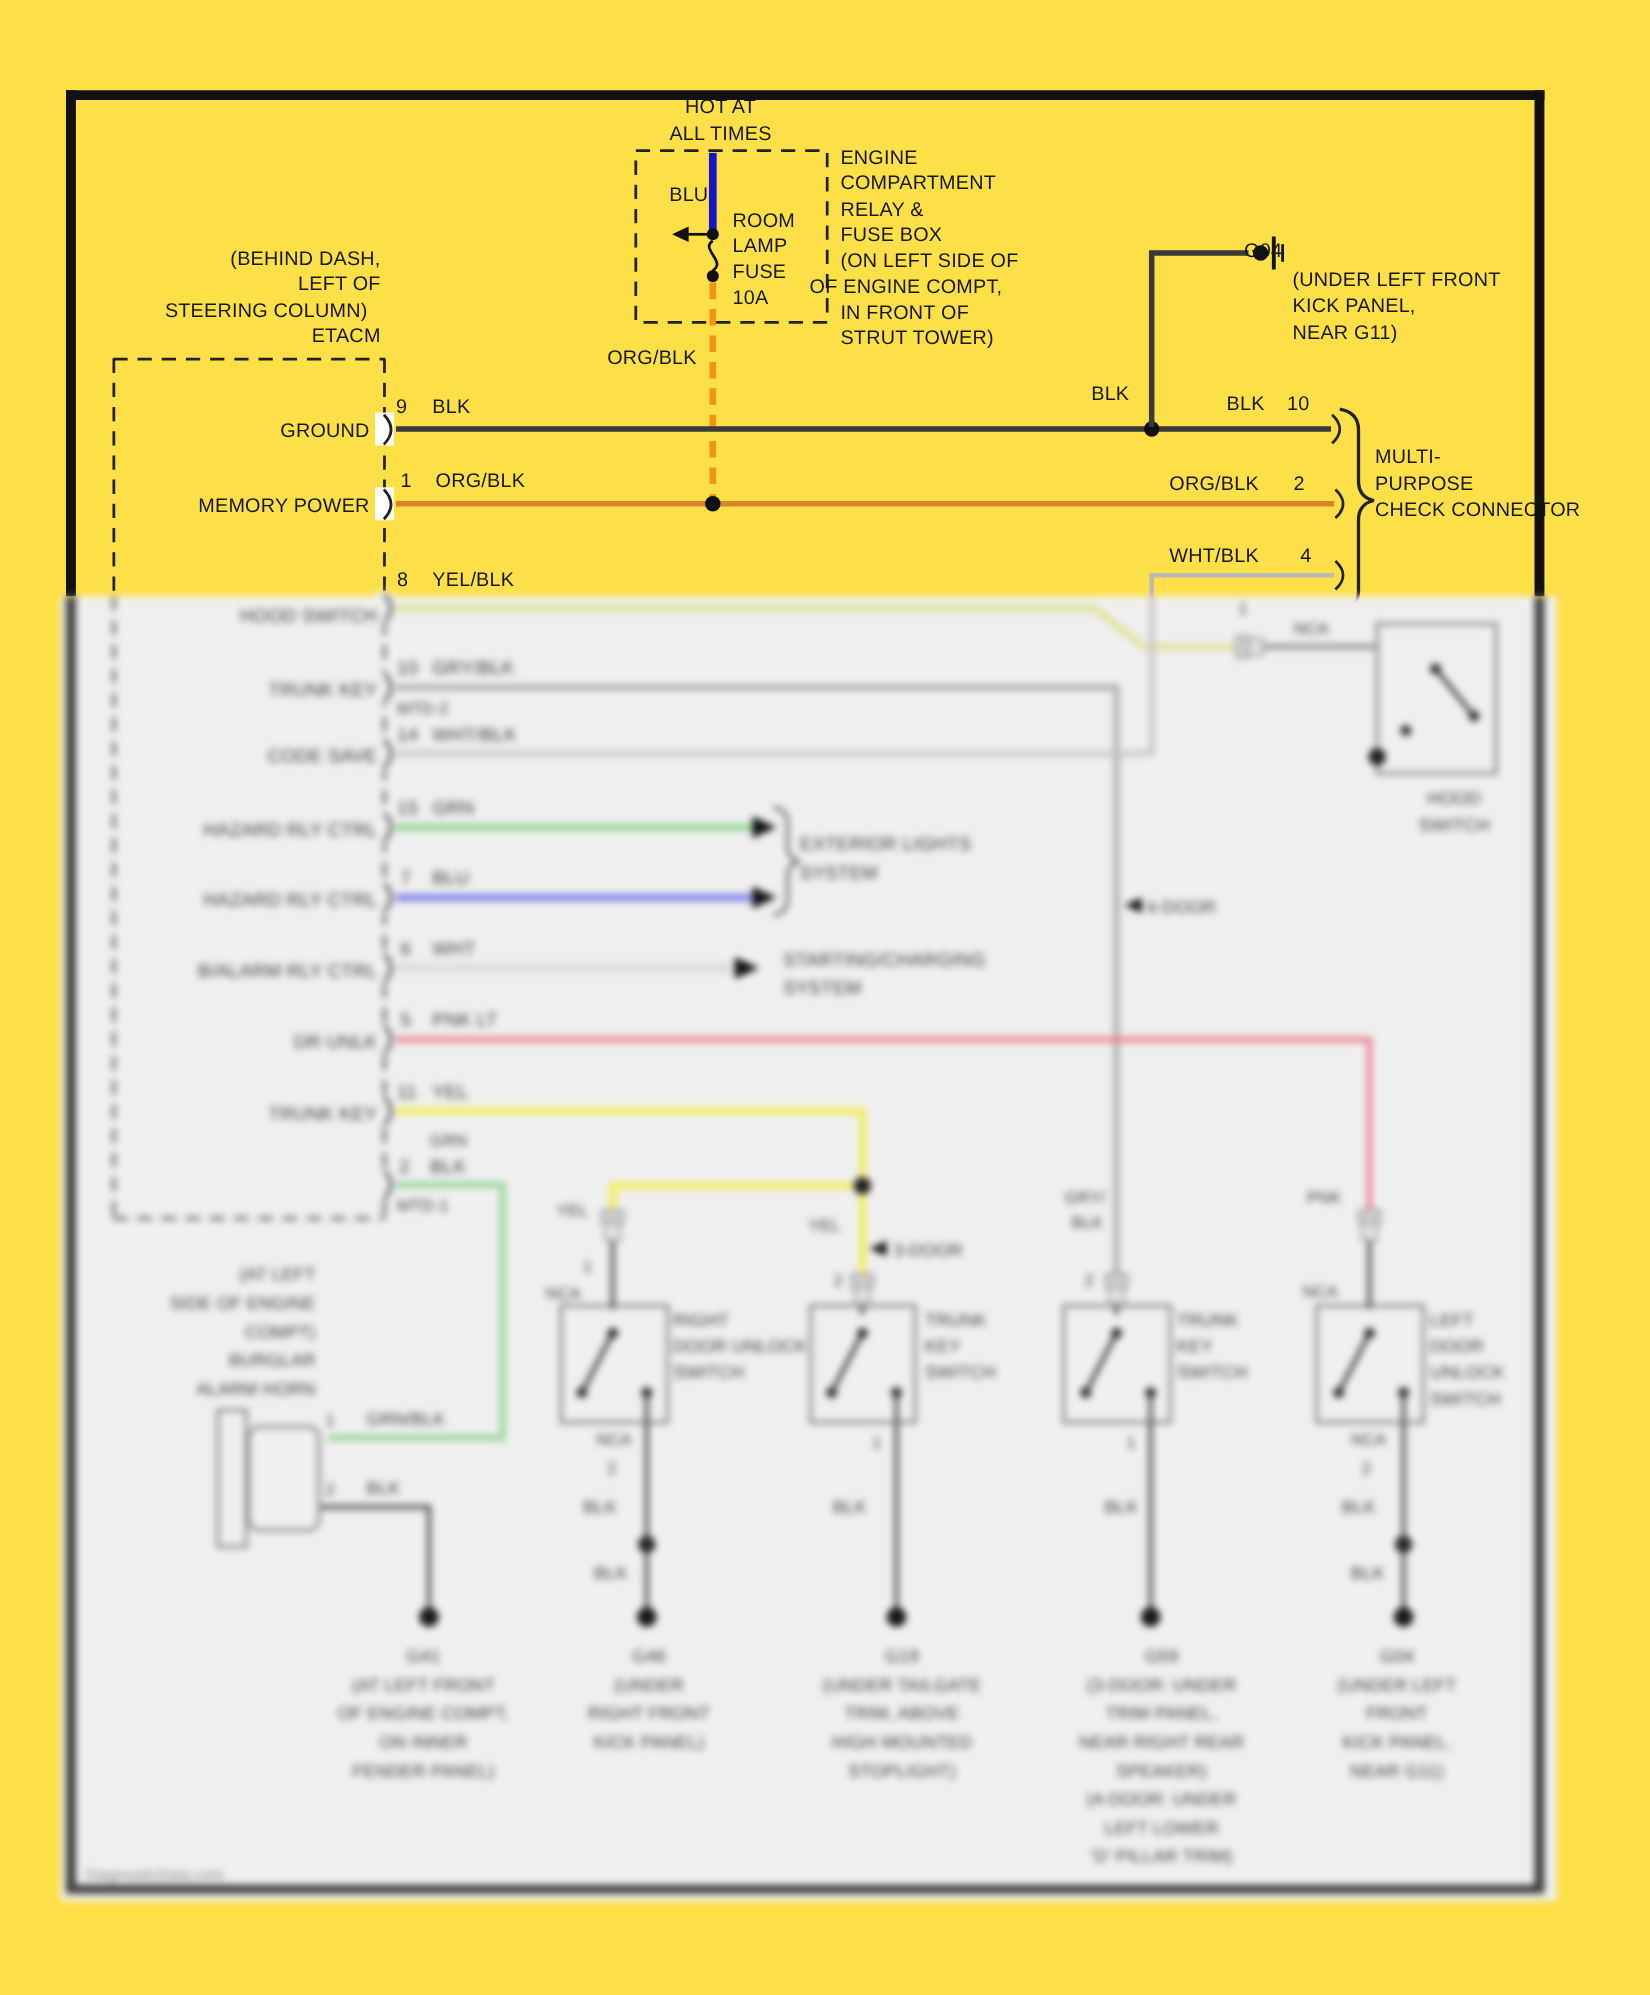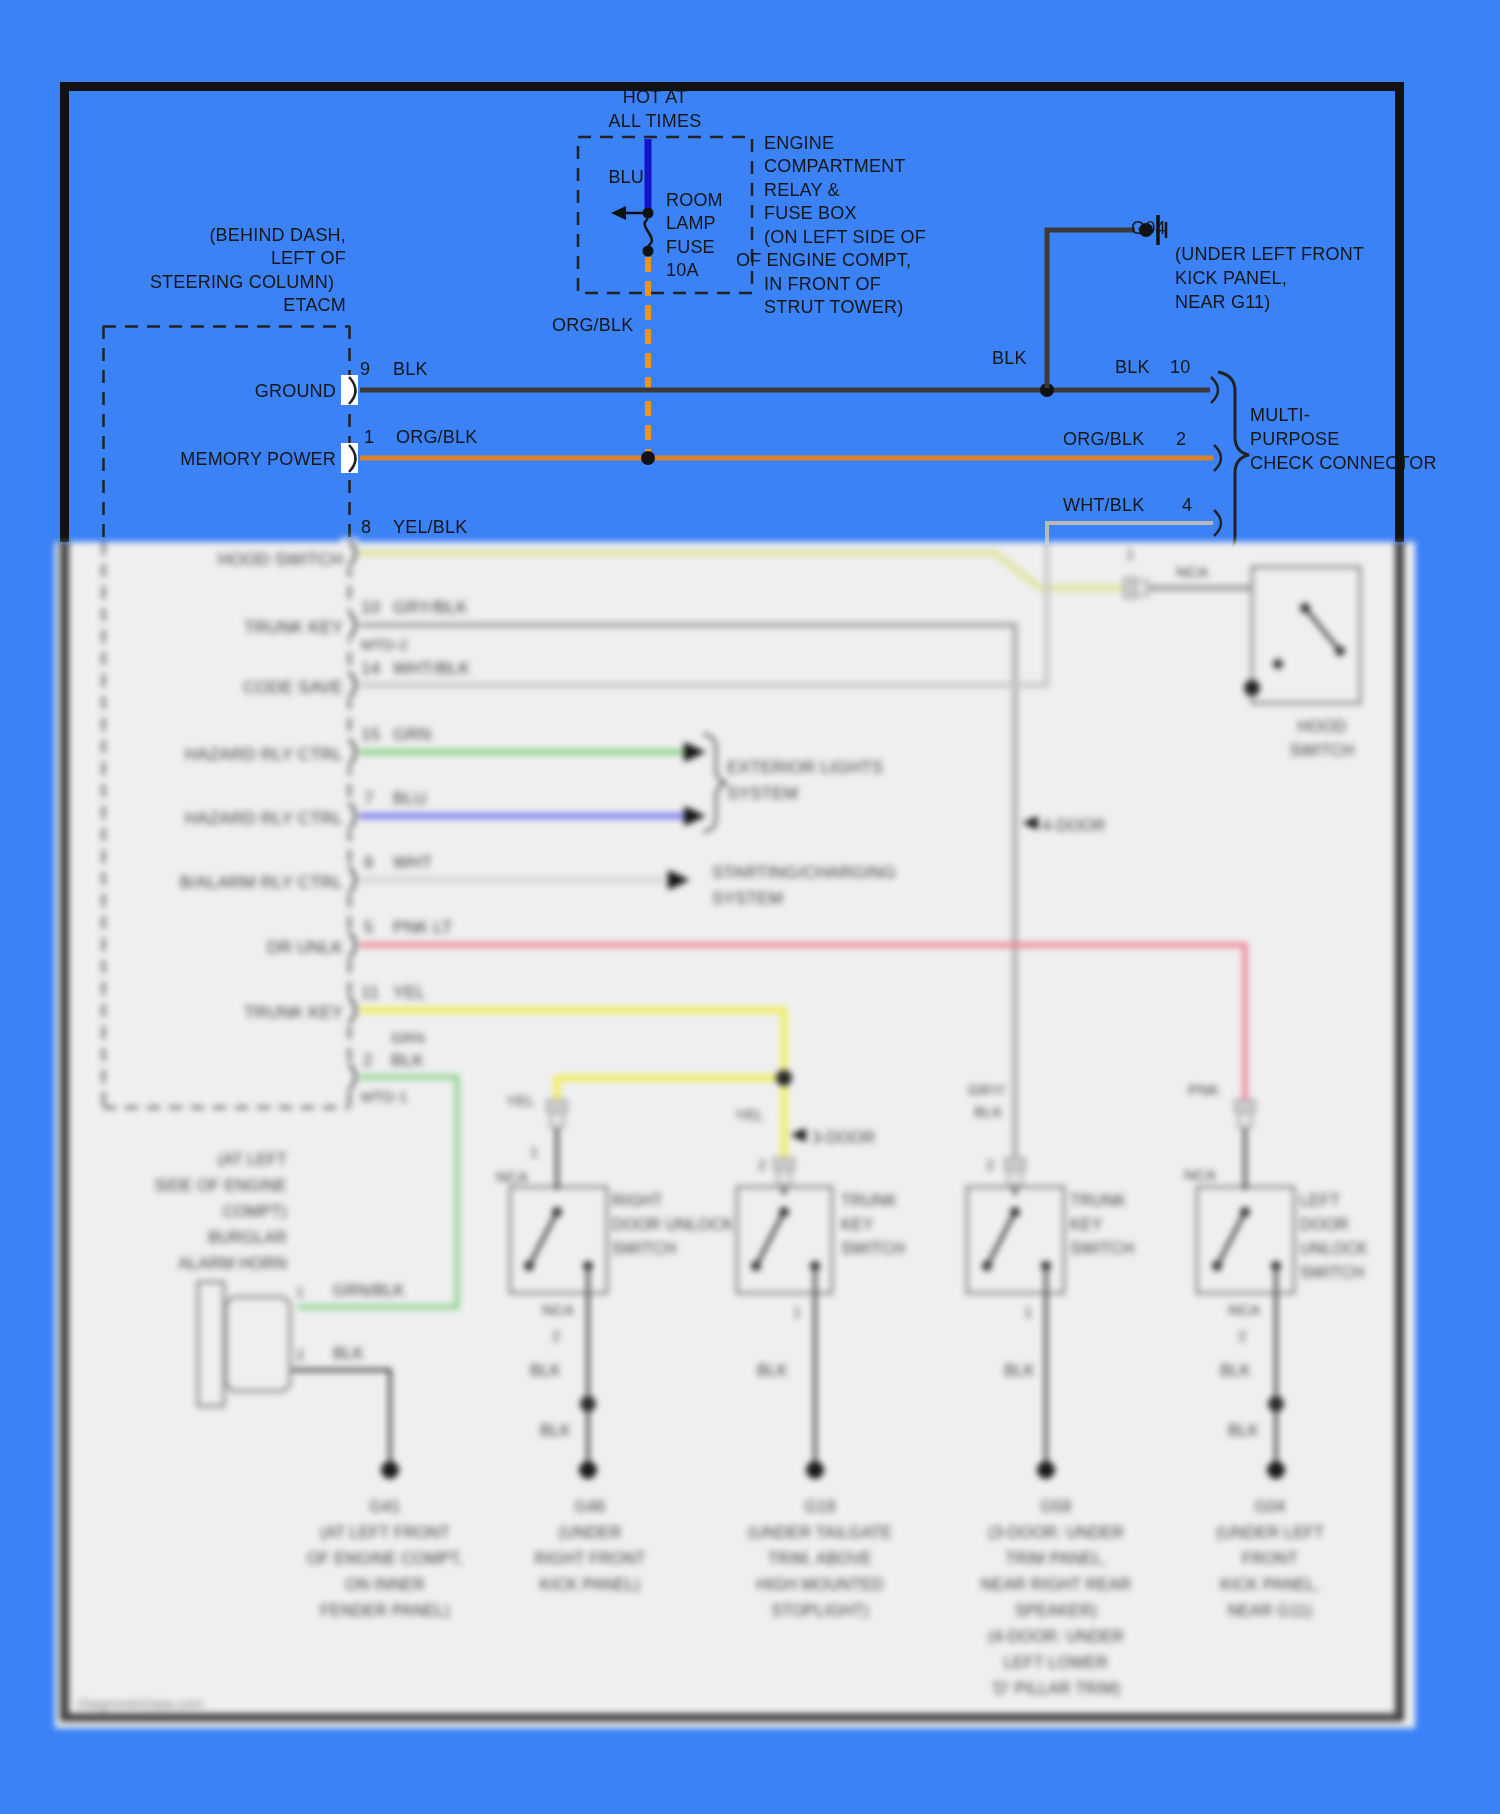--- a/index.html
+++ b/index.html
@@ -1,16 +1,16 @@
 <!DOCTYPE html>
 <html><head>
 <meta charset="utf-8">
 <style>
   html,body{margin:0;padding:0;background:#fff;}
-  .stage{position:relative;width:1500px;height:1814px;background:#3b82f6;overflow:hidden;
+  .stage{position:relative;width:1500px;height:1814px;background:#fde047;overflow:hidden;
          font-family:"Liberation Sans",sans-serif;color:#161616;}
   .lay{position:absolute;inset:0;}
   .t{position:absolute;white-space:pre;font-size:18px;letter-spacing:.2px;line-height:23.5px;color:#161616;}
   .r{text-align:right;} .c{text-align:center;}
   .blurwrap{position:absolute;inset:0;filter:blur(3.4px);}
   .bg{position:absolute;left:55px;top:542px;width:1360px;height:1186px;background:#efefef;}
   .bt{position:absolute;white-space:pre;font-size:17px;color:#3c3c3c;letter-spacing:.2px;line-height:24px;}
   .b16{font-size:16px;line-height:26px;} .b15{font-size:15px;}
   .wm{position:absolute;font-size:14px;color:#8a8a8a;}
   svg{position:absolute;left:0;top:0;}

